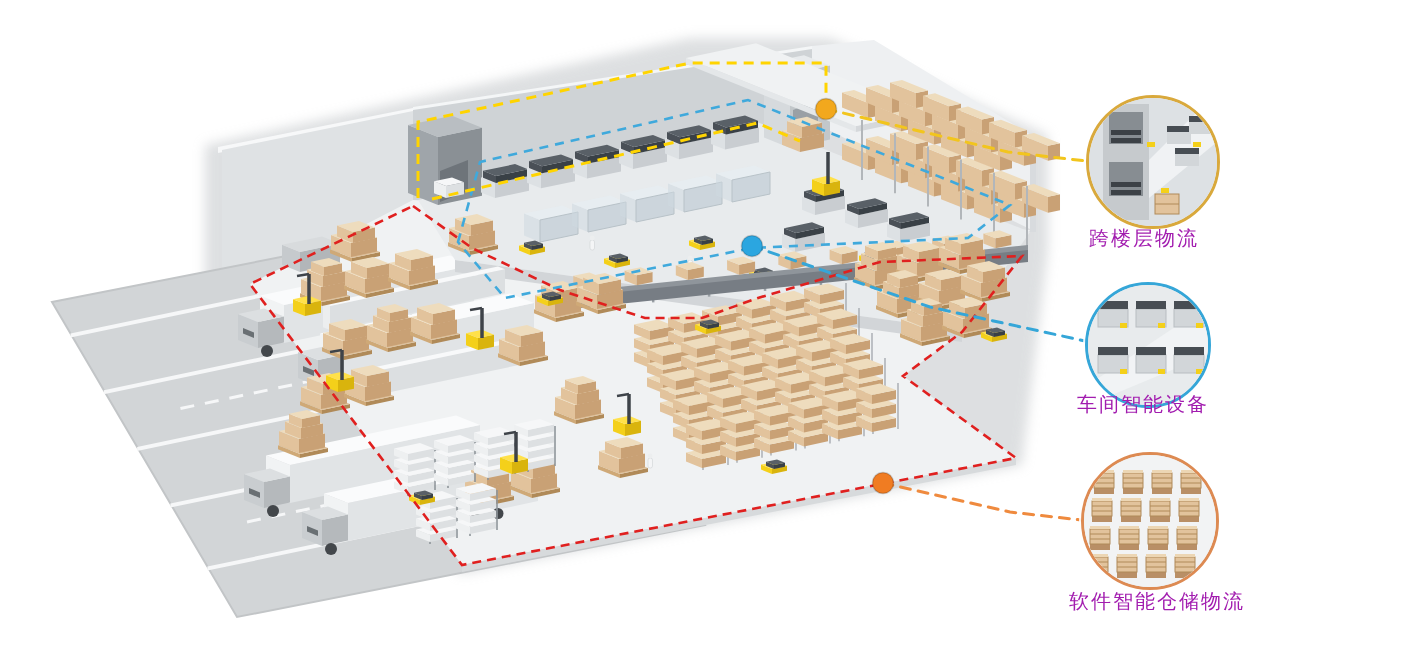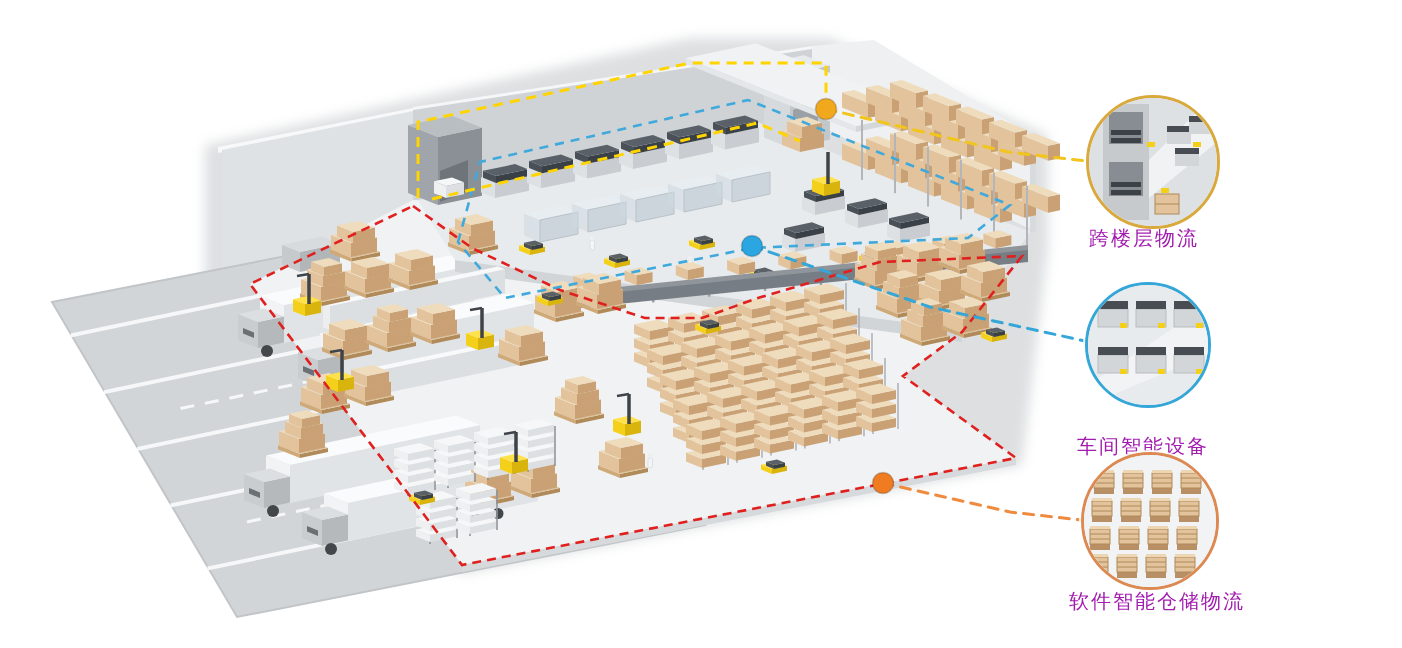--- a/index.html
+++ b/index.html
@@ -1182,21 +1182,21 @@
           <rect x="10" y="62" width="30" height="8" fill="#474d53"></rect>
           <rect x="32" y="84" width="7" height="5" fill="#f4d01a"></rect>
           <rect x="48" y="70" width="30" height="18" fill="#d2d6d9" stroke="#b8bdc1" stroke-width="1"></rect>
           <rect x="48" y="62" width="30" height="8" fill="#474d53"></rect>
           <rect x="70" y="84" width="7" height="5" fill="#f4d01a"></rect>
           <rect x="86" y="70" width="30" height="18" fill="#d2d6d9" stroke="#b8bdc1" stroke-width="1"></rect>
           <rect x="86" y="62" width="30" height="8" fill="#474d53"></rect>
           <rect x="108" y="84" width="7" height="5" fill="#f4d01a"></rect>
         </svg>
     </div>
-    <div class="callout-label" style="left:1077px;top:433px;">车间智能设备</div>
+    <div class="callout-label" style="left:1077px;top:391px;">车间智能设备</div>
   </div>
 
   <div class="callout">
     <div class="ring" id="ring2" style="left: 1081px; top: 452px; width: 138px; height: 138px; border-color: rgb(221, 138, 82);">
       <svg id="mini2" width="132" height="132" viewBox="0 0 132 132">
           <rect x="0" y="0" width="132" height="132" fill="#f2f3f4"></rect>
           <rect x="10" y="32" width="20" height="7" fill="#b98f66"></rect>
           <rect x="10" y="18" width="20" height="15" fill="#e2c39c" stroke="#b08a58" stroke-width="1"></rect>
           <line x1="10" y1="23" x2="30" y2="23" stroke="#b08a58" stroke-width="1"></line>
           <line x1="10" y1="28" x2="30" y2="28" stroke="#b08a58" stroke-width="1"></line>

